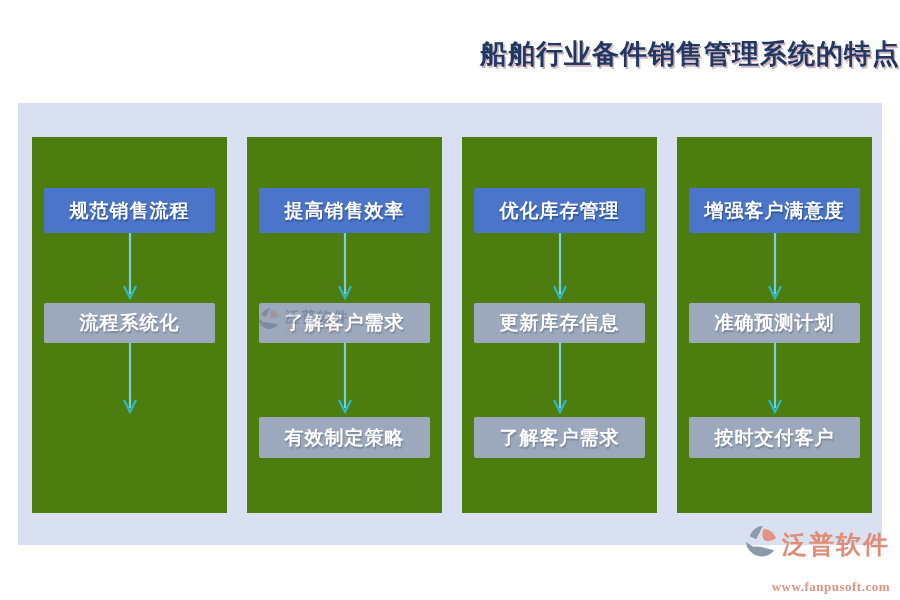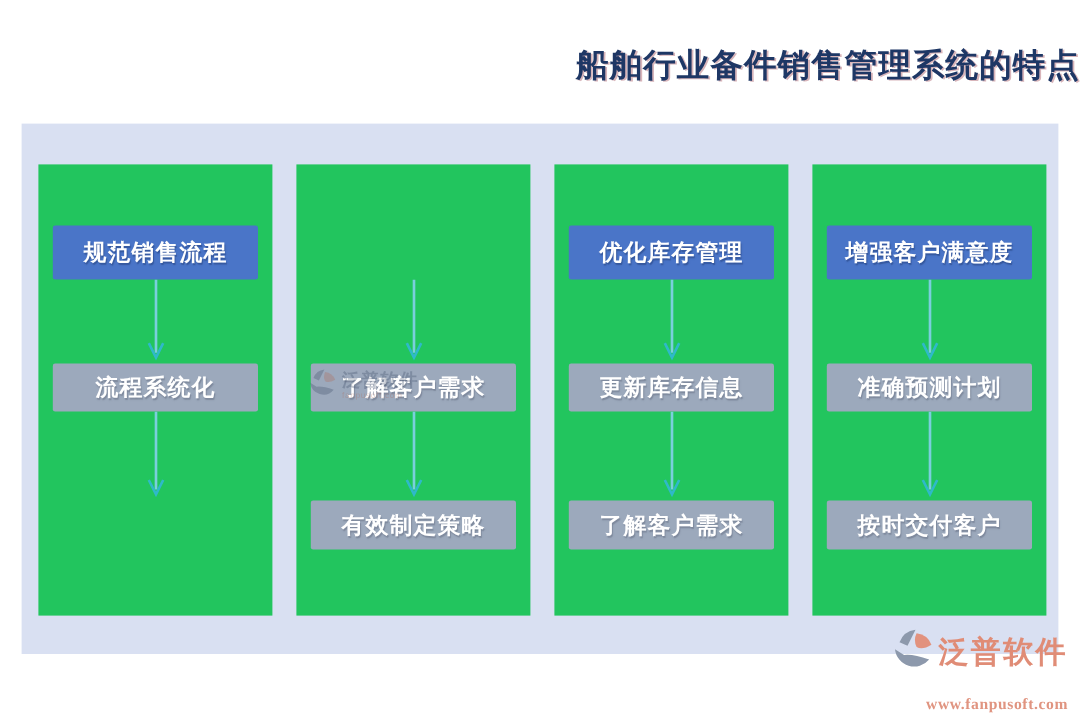--- a/index.html
+++ b/index.html
@@ -37,21 +37,21 @@
     background: #D9E0F2;
     display: flex;
     padding: 34px 10px 32px 14px;
     gap: 20px;
   }
 
   
   .card {
     position: relative;
     flex: 1 1 0;
-    background: #22c55e;
+    background: #4d7c0f;
     padding-left: 14px;
   }
 
   .flow-box {
     position: absolute;
     left: 6%;
     width: 88%;
     display: flex;
     align-items: center;
     justify-content: center;
@@ -152,20 +152,21 @@
     <div class="flow-box box-step box-step-1">流程系统化</div>
     <div class="flow-arrow arrow-2">
       <svg viewBox="0 0 16 74" preserveAspectRatio="none">
         <line x1="8" y1="0" x2="8" y2="65" stroke="#7ACFDC" stroke-width="2.2"></line>
         <polyline points="2,57 8,69 14,57" fill="none" stroke="#2FB9C9" stroke-width="2.2"></polyline>
       </svg>
     </div>
   </div>
 
   <div class="card">
+    <div class="flow-box box-header">提高销售效率</div>
     <div class="flow-arrow arrow-1">
       <svg viewBox="0 0 16 70" preserveAspectRatio="none">
         <line x1="8" y1="0" x2="8" y2="61" stroke="#7ACFDC" stroke-width="2.2"></line>
         <polyline points="2,53 8,65 14,53" fill="none" stroke="#2FB9C9" stroke-width="2.2"></polyline>
       </svg>
     </div>
     <div class="flow-box box-step box-step-1">了解客户需求</div>
     <div class="flow-arrow arrow-2">
       <svg viewBox="0 0 16 74" preserveAspectRatio="none">
         <line x1="8" y1="0" x2="8" y2="65" stroke="#7ACFDC" stroke-width="2.2"></line>

